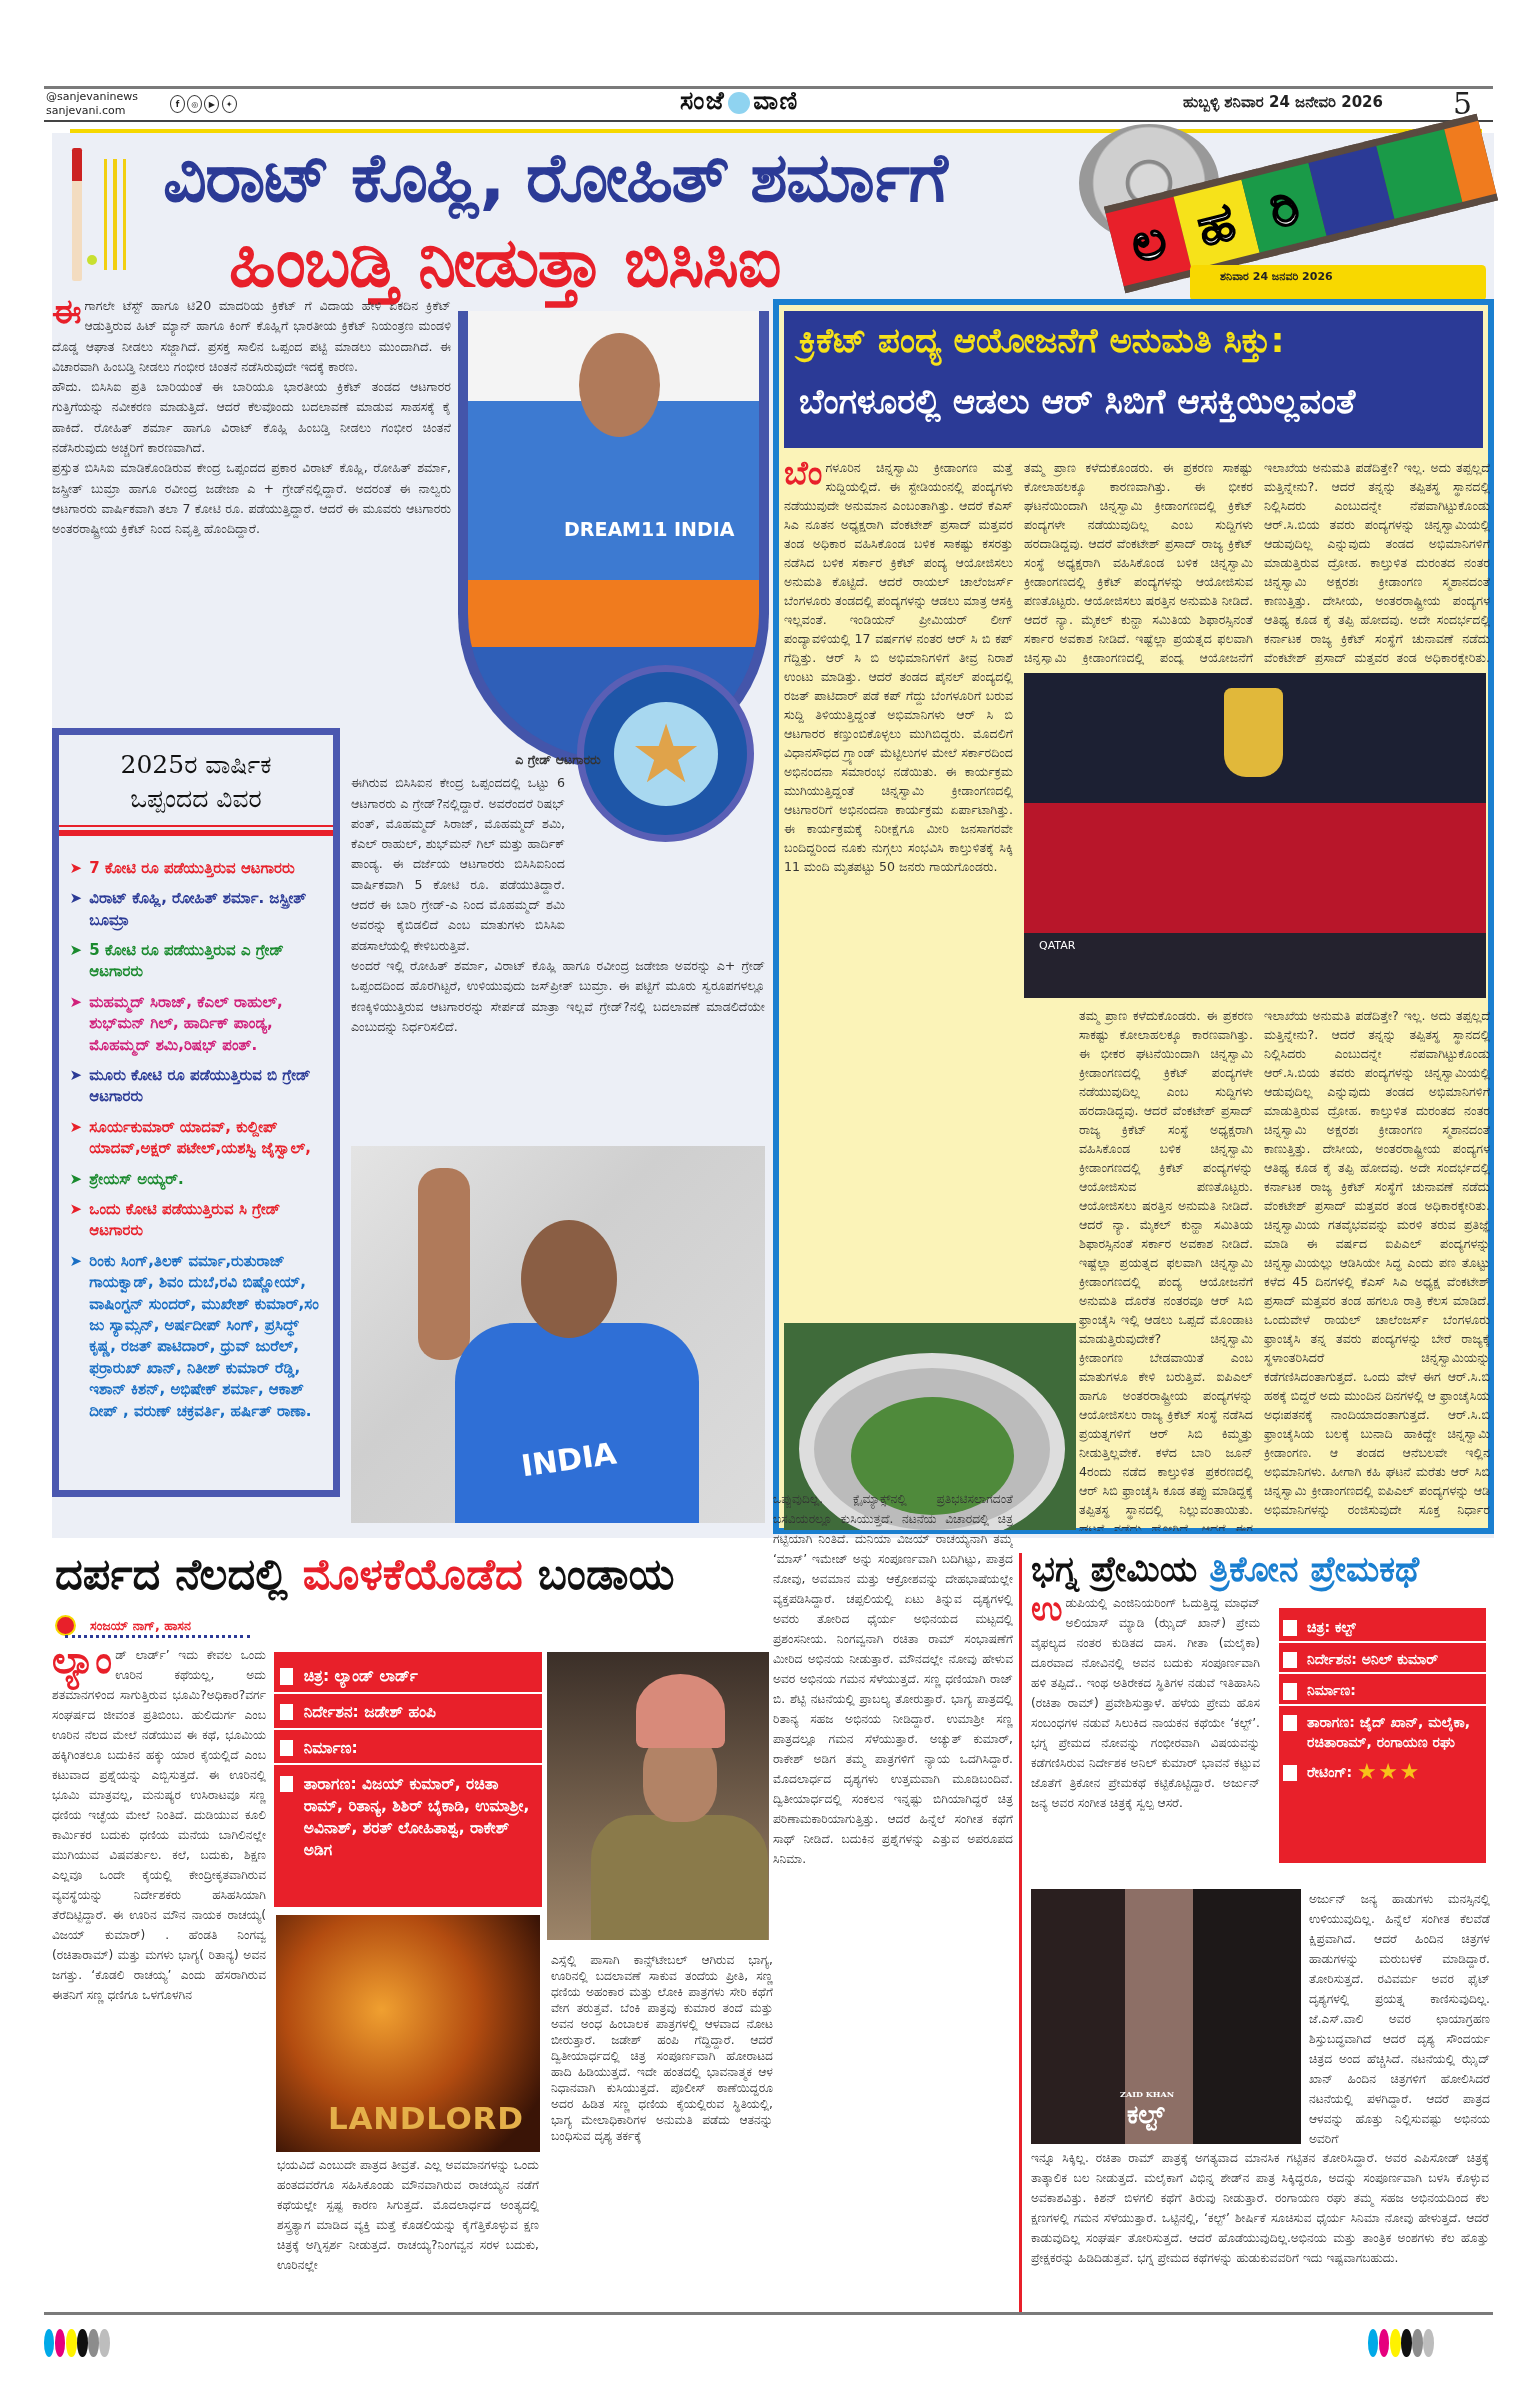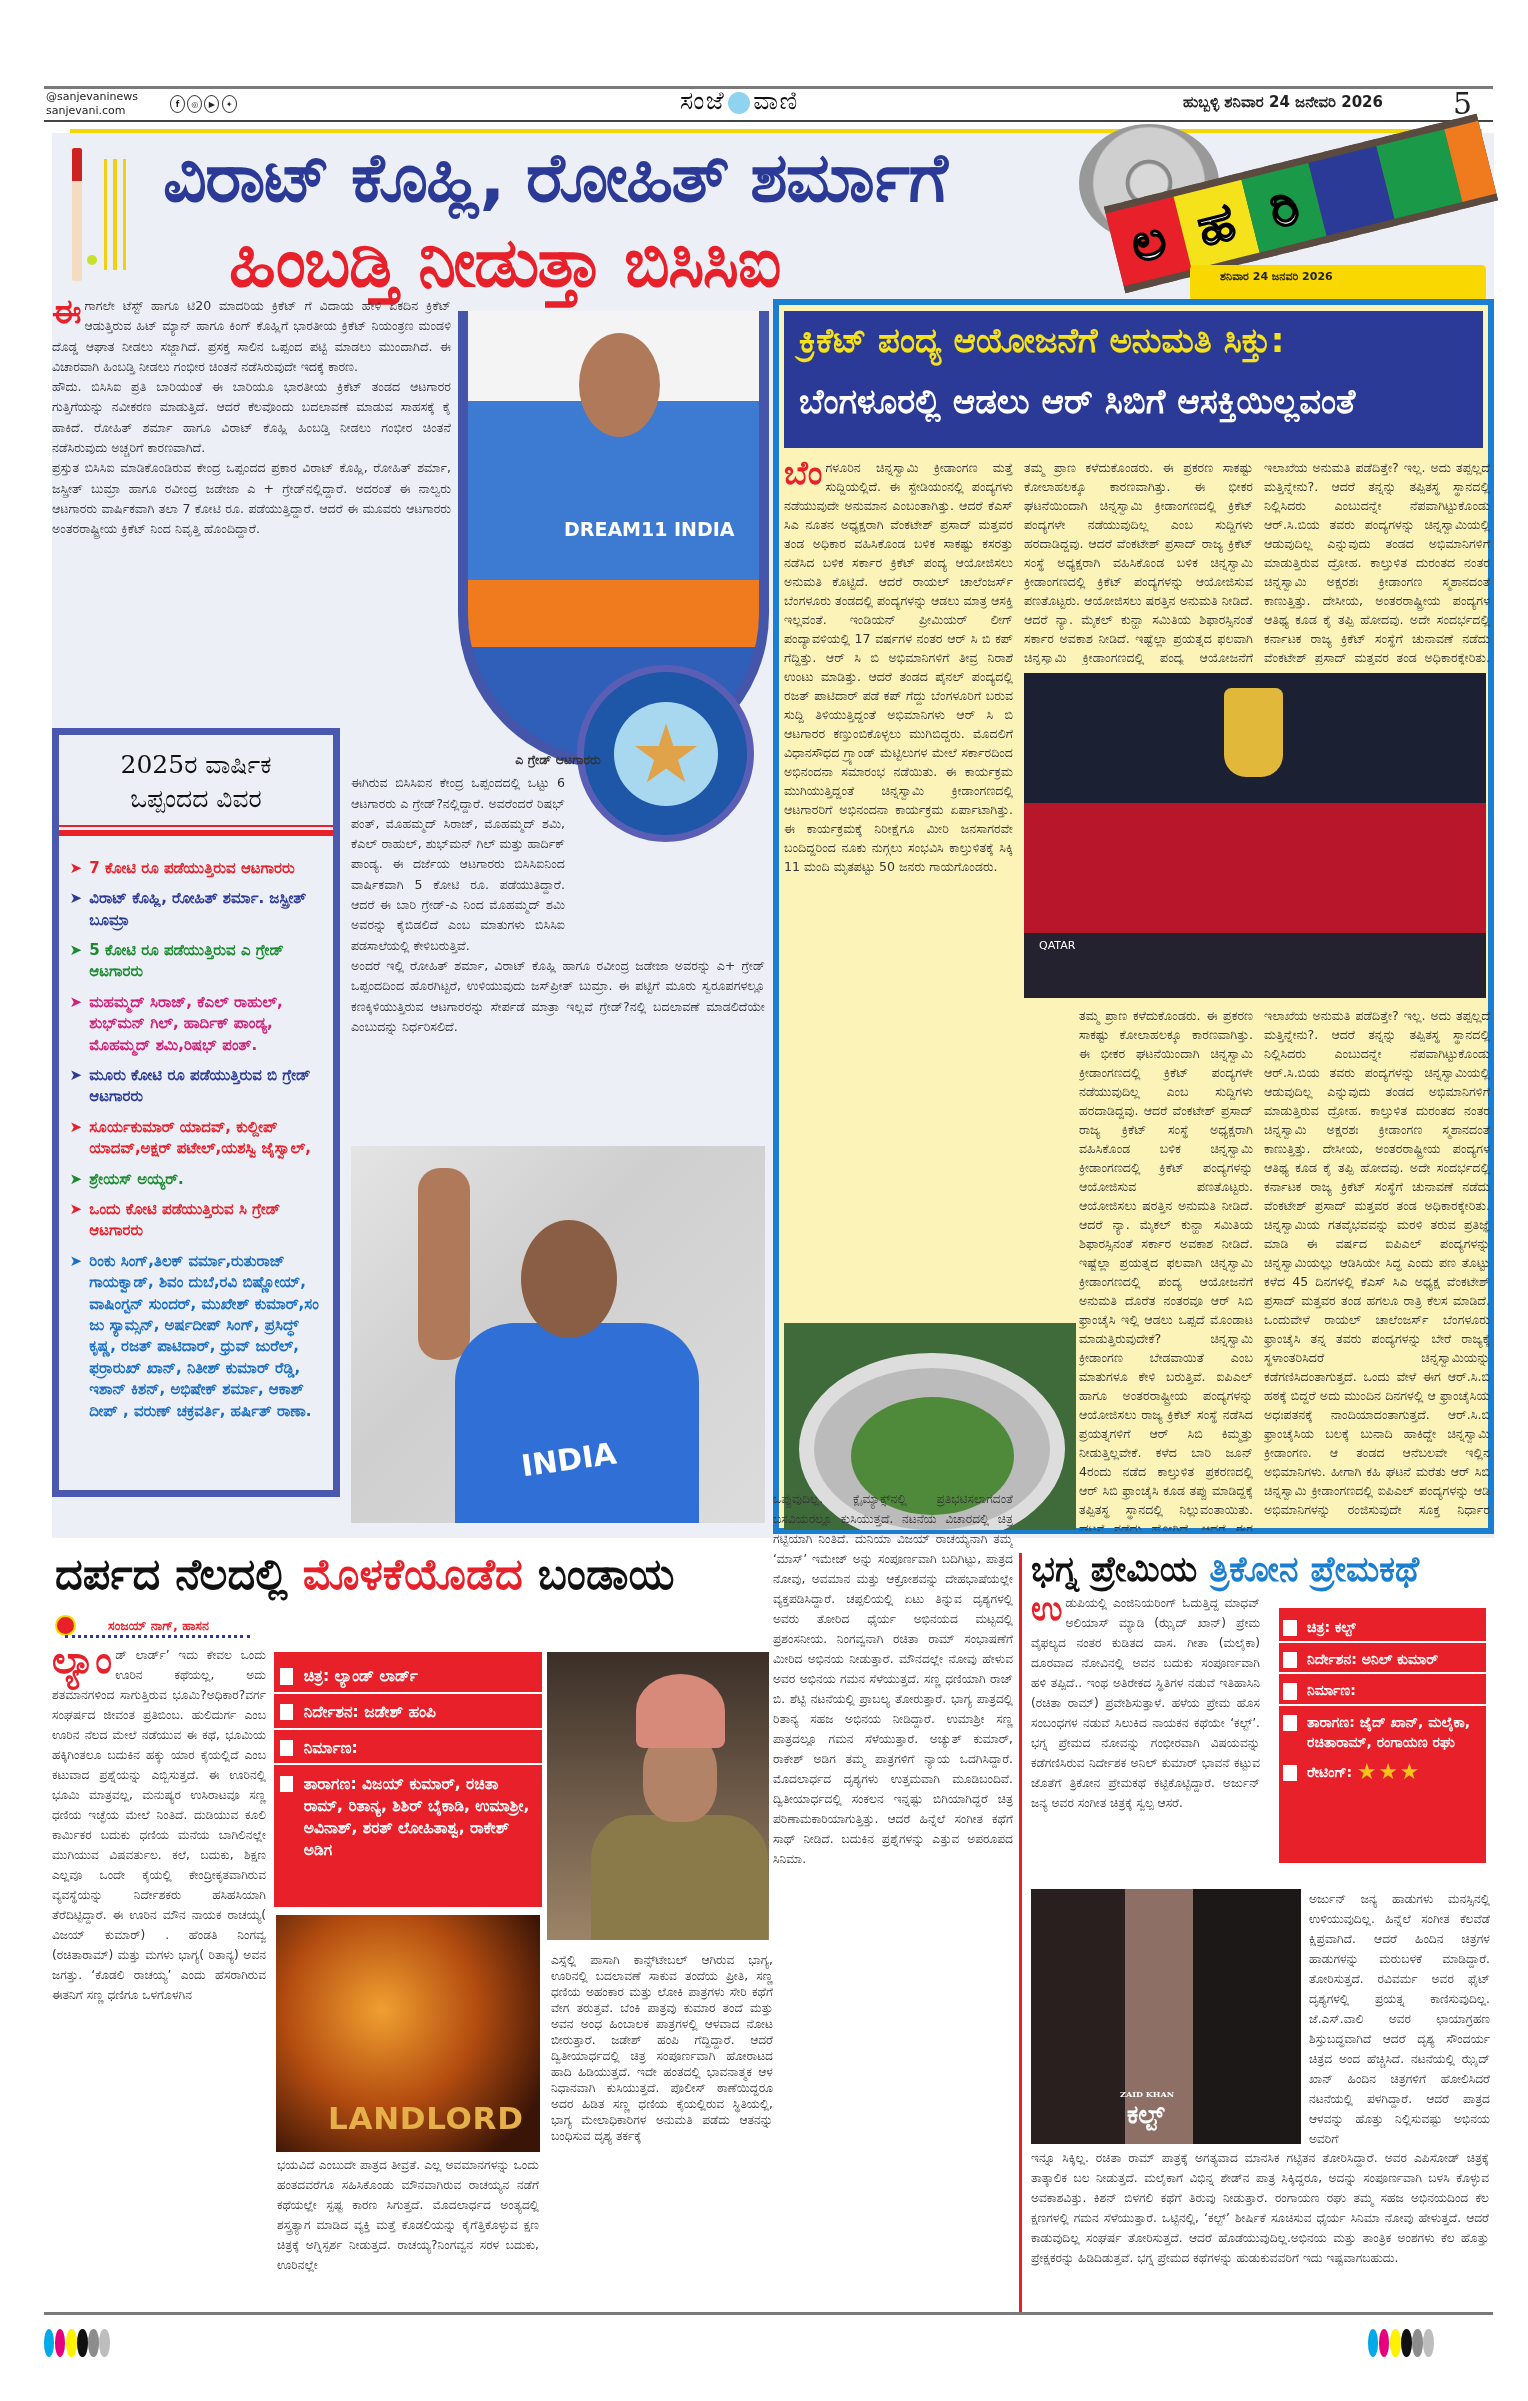--- a/index.html
+++ b/index.html
@@ -2,21 +2,21 @@
 <html style="font-size:12px"><head>
 <meta charset="utf-8">
 <style>
 *{box-sizing:border-box;margin:0;padding:0}
 body{width:1528px;height:2401px;background:#fff;font-family:"DejaVu Sans",sans-serif;position:relative;overflow:hidden;color:#222}
 .abs{position:absolute}
 .topline{left:44px;top:86px;width:1449px;height:3px;background:#7a7a7a}
 .handle{left:46px;top:90px;font-size:11px;line-height:14px;color:#222}
 .social{left:170px;top:95px;display:flex;gap:2.2px}
 .social span{width:15px;height:18px;border:1.1px solid #333;border-radius:50%;font-size:8.1px;display:flex;align-items:center;justify-content:center;font-weight:bold}
-.logo{left:680px;top:86px;font-size:25px;font-weight:normal;font-family:"DejaVu Serif",serif;color:#111;letter-spacing:1.5px}
+.logo{left:680px;top:86px;font-size:25px;font-weight:bold;font-family:"DejaVu Serif",serif;color:#111;letter-spacing:1.5px}
 .logo .dot{display:inline-block;width:22px;height:22px;border-radius:50%;background:#8fd3f0;vertical-align:middle;margin:0 3px}
 .dateline{left:1183px;top:93px;font-size:15px;font-weight:bold;color:#222}
 .pageno{left:1453px;top:86px;font-size:30px;font-family:"DejaVu Serif",serif;color:#222}
 .botline{left:44px;top:120px;width:1449px;height:2.2px;background:#444}
 .yellow{left:70px;top:129px;width:1412px;height:4.4px;background:#f6d800}
 .sports-bg{left:52px;top:133px;width:1442px;height:1405px;background:#eceff6}
 .hl1{left:163px;top:137px;font-size:68px;font-weight:900;color:#2b3a96;letter-spacing:-1.5px;line-height:81px;font-family:"DejaVu Sans",sans-serif}
 .hl2{left:229px;top:222px;font-size:68px;font-weight:900;color:#e8202a;line-height:81px;letter-spacing:-1.5px}
 .bat{left:72px;top:148px;width:10.4px;height:133px;background:linear-gradient(#c22 0 25%,#f3dcc0 25%);border-radius:2.2px}
 .stumps{left:104px;top:159px;width:22px;height:111px;border-left:3.7px solid #f2cf10;border-right:3.7px solid #f2cf10}
@@ -55,21 +55,21 @@
 .trophy .lbl{position:absolute;left:15px;top:266px;color:#fff;font-size:11px}
 .stadium{left:784px;top:1323px;width:292px;height:207px;background:#3f6b3a;overflow:hidden}
 .stadium .ring{position:absolute;left:15px;top:30px;width:266px;height:192px;border-radius:50%;background:#bbb;border:15px solid #ddd}
 .stadium .pitch{position:absolute;left:67px;top:74px;width:163px;height:118px;border-radius:50%;background:#4f8a3b}
 .reel{left:1079px;top:124px;width:140px;height:118px;border-radius:50%;background:radial-gradient(circle,#d8d8d8 0 20%,#888 22% 25%,#cfcfcf 26% 60%,#999 62%);}
 .film{left:1109px;top:159px;width:384px;height:89px;transform:rotate(-14deg);display:flex;border-top:7.4px dashed #5a4a40;border-bottom:7.4px dashed #5a4a40;background:#5a4a40}
 .film div{flex:1;display:flex;align-items:center;justify-content:center;font-size:52px;font-weight:900;color:#fff;-webkit-text-stroke:1.5px #000}
 .ldate{left:1190px;top:265px;width:296px;height:36px;background:#f8d800;border-radius:4.4px;font-size:11px;font-weight:bold;padding:5.2px 30px}
 .film1h{left:55px;top:1549px;font-size:43px;font-weight:900;white-space:nowrap}
 .film1h .b{color:#111}.film1h .r{color:#e8202a}
-.byline{left:55px;top:1615px;font-size:12.6px;color:#e8202a;font-weight:bold;display:flex;align-items:center;gap:32px}
+.byline{left:55px;top:1615px;font-size:12.6px;color:#e8202a;font-weight:bold;display:flex;align-items:center;gap:14px}
 .byline .dot{width:21px;height:21px;border-radius:50%;background:#e8202a;border:2.2px solid #f6d800}
 .dots{left:65px;top:1635px;width:185px;border-top:3.7px dotted #2b3a96}
 .lcol1{left:52px;top:1645px;width:214px}
 .lcol1 .dropcap{font-size:38px}
 .credits1{left:274px;top:1652px;width:268px;height:255px;background:#e8202a;padding:6px 0}
 .cred{display:flex;color:#fff;font-weight:bold;font-size:15.5px;line-height:22px;border-bottom:2.2px solid #fff;padding:7.4px 6px 4.4px}
 .cred .sq{width:13.3px;height:16.3px;background:#fff;margin-right:10.4px;flex:none;margin-top:3px}
 .cred.last{border-bottom:none}
 .landpic{left:547px;top:1652px;width:222px;height:288px;background:linear-gradient(#3b2f28,#6d5a48 50%,#9c8468);overflow:hidden}
 .landpic .turban{position:absolute;left:89px;top:22px;width:89px;height:74px;background:#d88a7a;border-radius:50% 50% 7.4px 7.4px}

